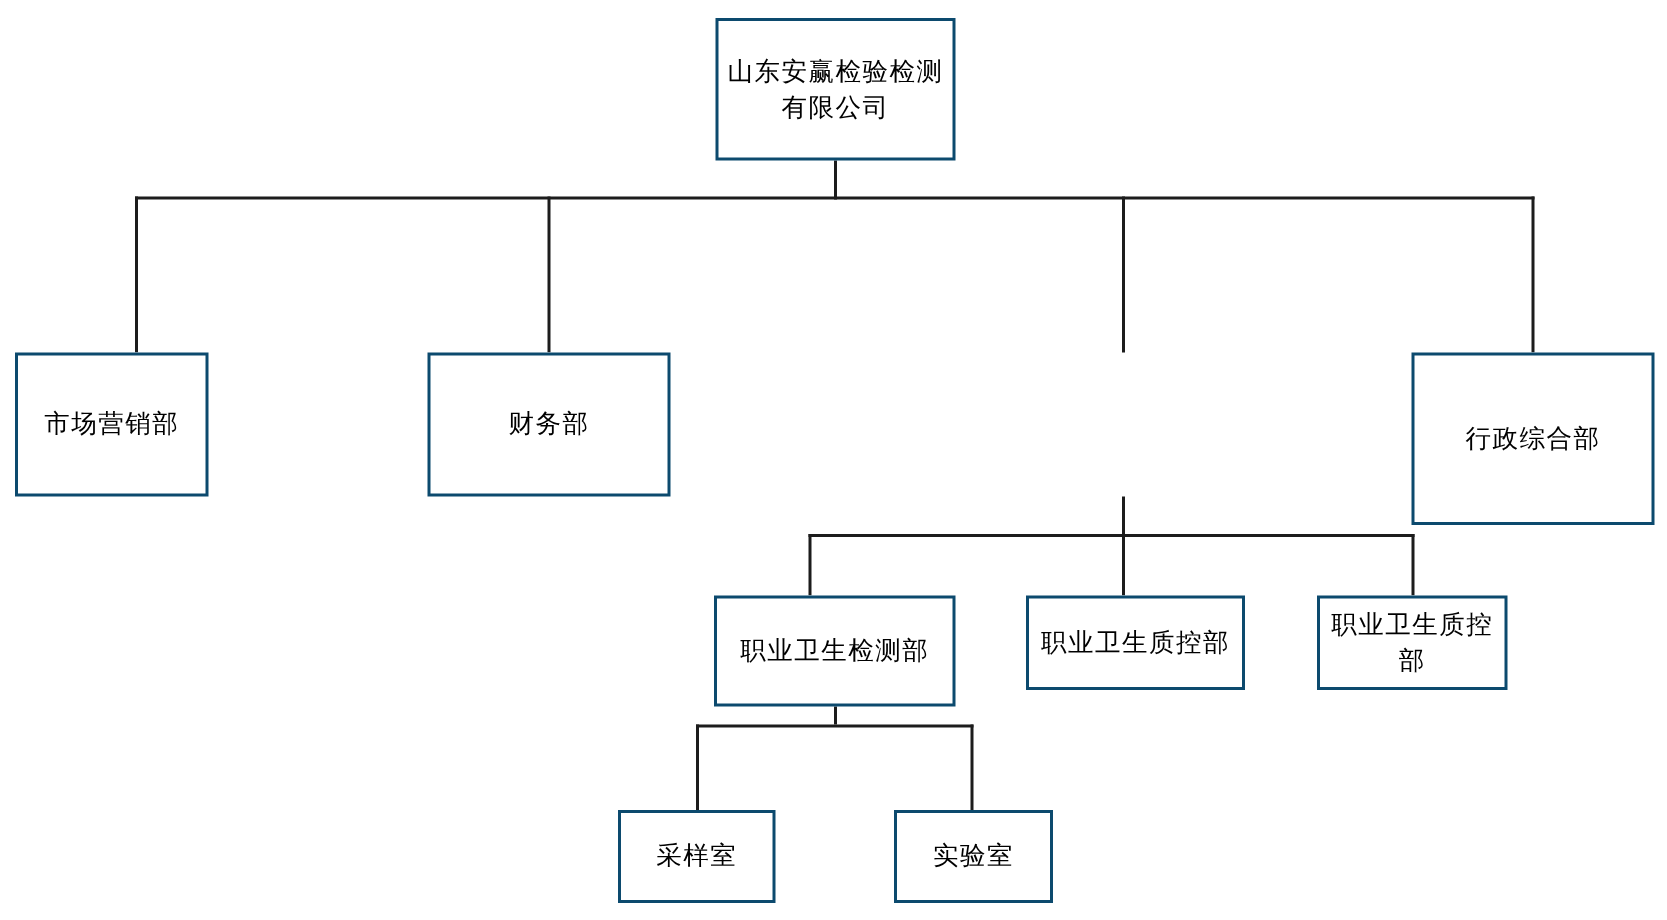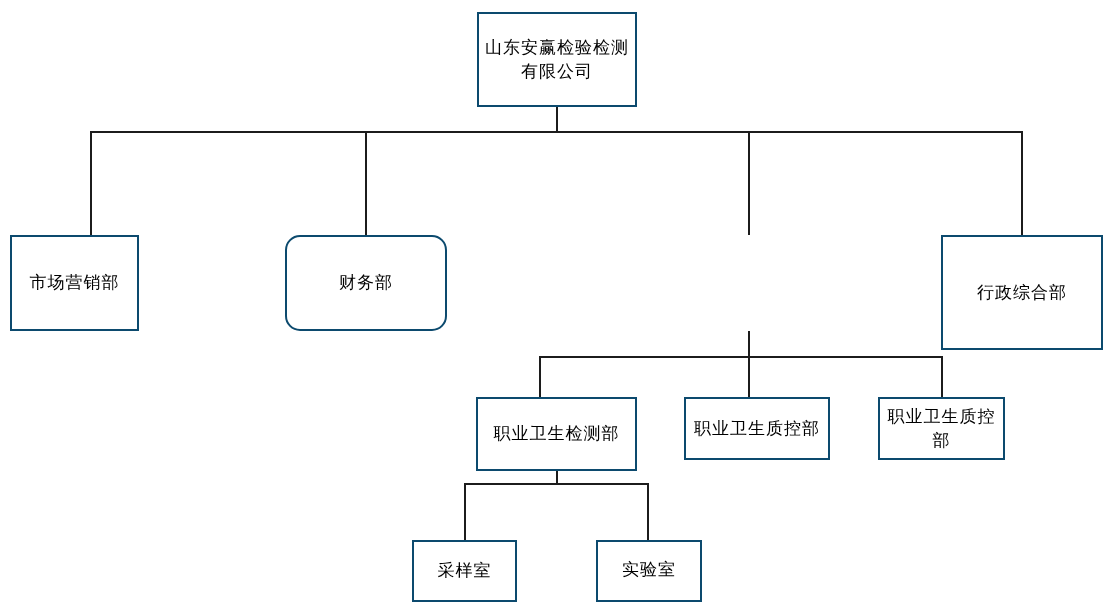--- a/index.html
+++ b/index.html
@@ -65,21 +65,21 @@
 
   <div class="node" style="left:477px; top:12px; width:160px; height:95px;">
     <span class="label">山东安赢检验检测
 有限公司</span>
   </div>
 
   <div class="node" style="left:10px; top:235px; width:129px; height:96px;">
     <span class="label">市场营销部</span>
   </div>
 
-  <div class="node" style="left:285px; top:235px; width:162px; height:96px;border-radius:15px;">
+  <div class="node" style="left:285px; top:235px; width:162px; height:96px;">
     <span class="label">财务部</span>
   </div>
 
 
   <div class="node" style="left:941px; top:235px; width:162px; height:115px;">
     <span class="label">行政综合部</span>
   </div>
 
   <div class="node" style="left:476px; top:397px; width:161px; height:74px;">
     <span class="label">职业卫生检测部</span>
@@ -90,17 +90,17 @@
   </div>
 
   <div class="node" style="left:878px; top:397px; width:127px; height:63px;">
     <span class="label">职业卫生质控部</span>
   </div>
 
   <div class="node" style="left:412px; top:540px; width:105px; height:62px;">
     <span class="label">采样室</span>
   </div>
 
-  <div class="node" style="left:596px; top:540px; width:106px; height:62px;font-family:Liberation Mono, monospace;">
+  <div class="node" style="left:596px; top:540px; width:106px; height:62px;">
     <span class="label">实验室</span>
   </div>
 
 </div>
 
 </body></html>

